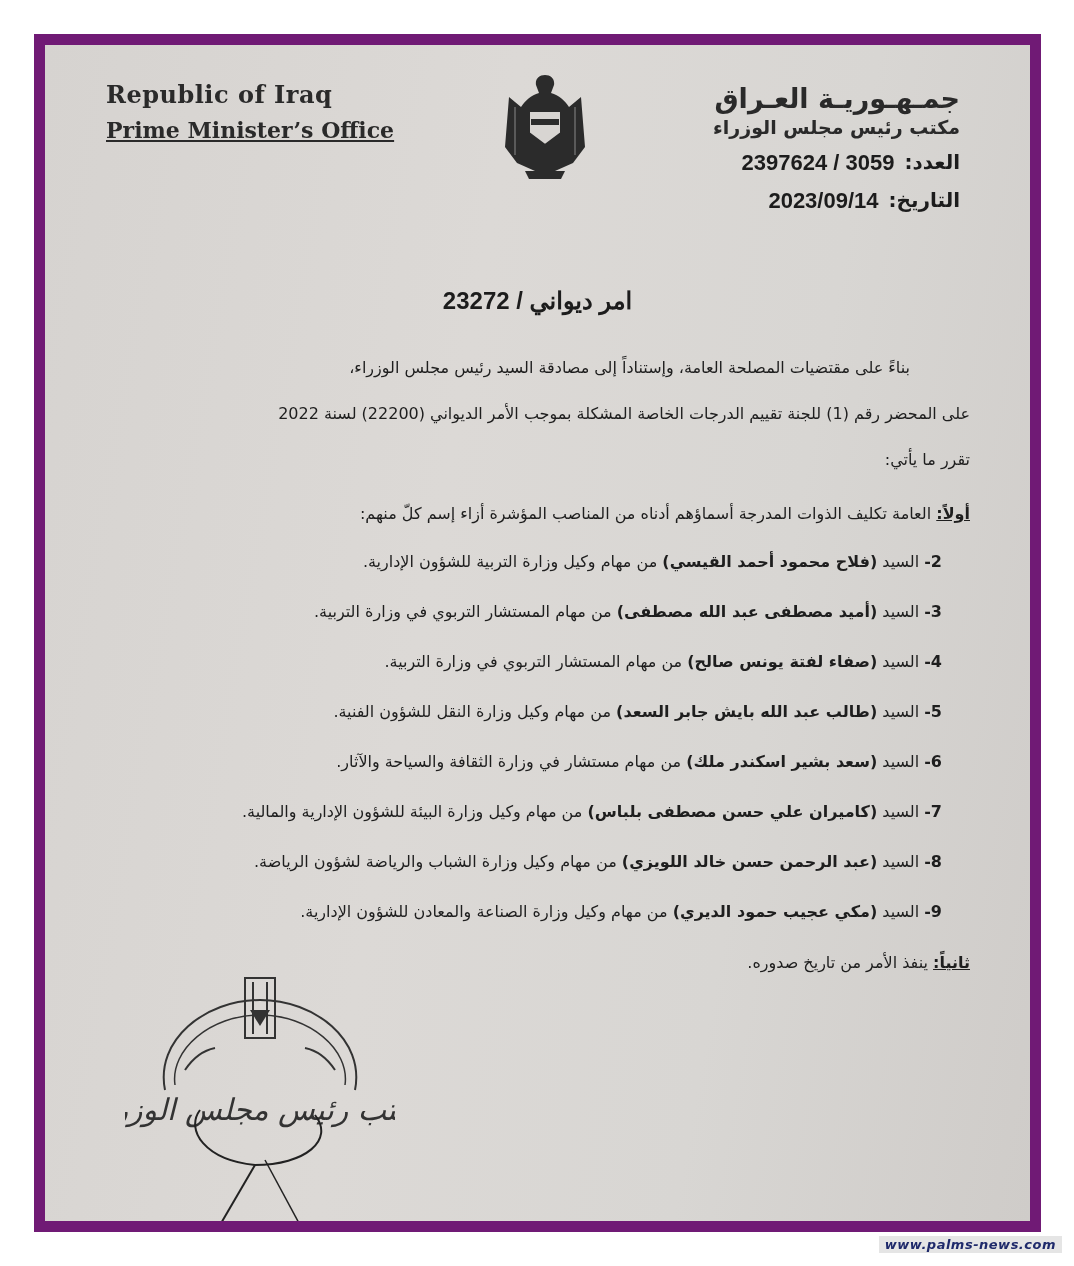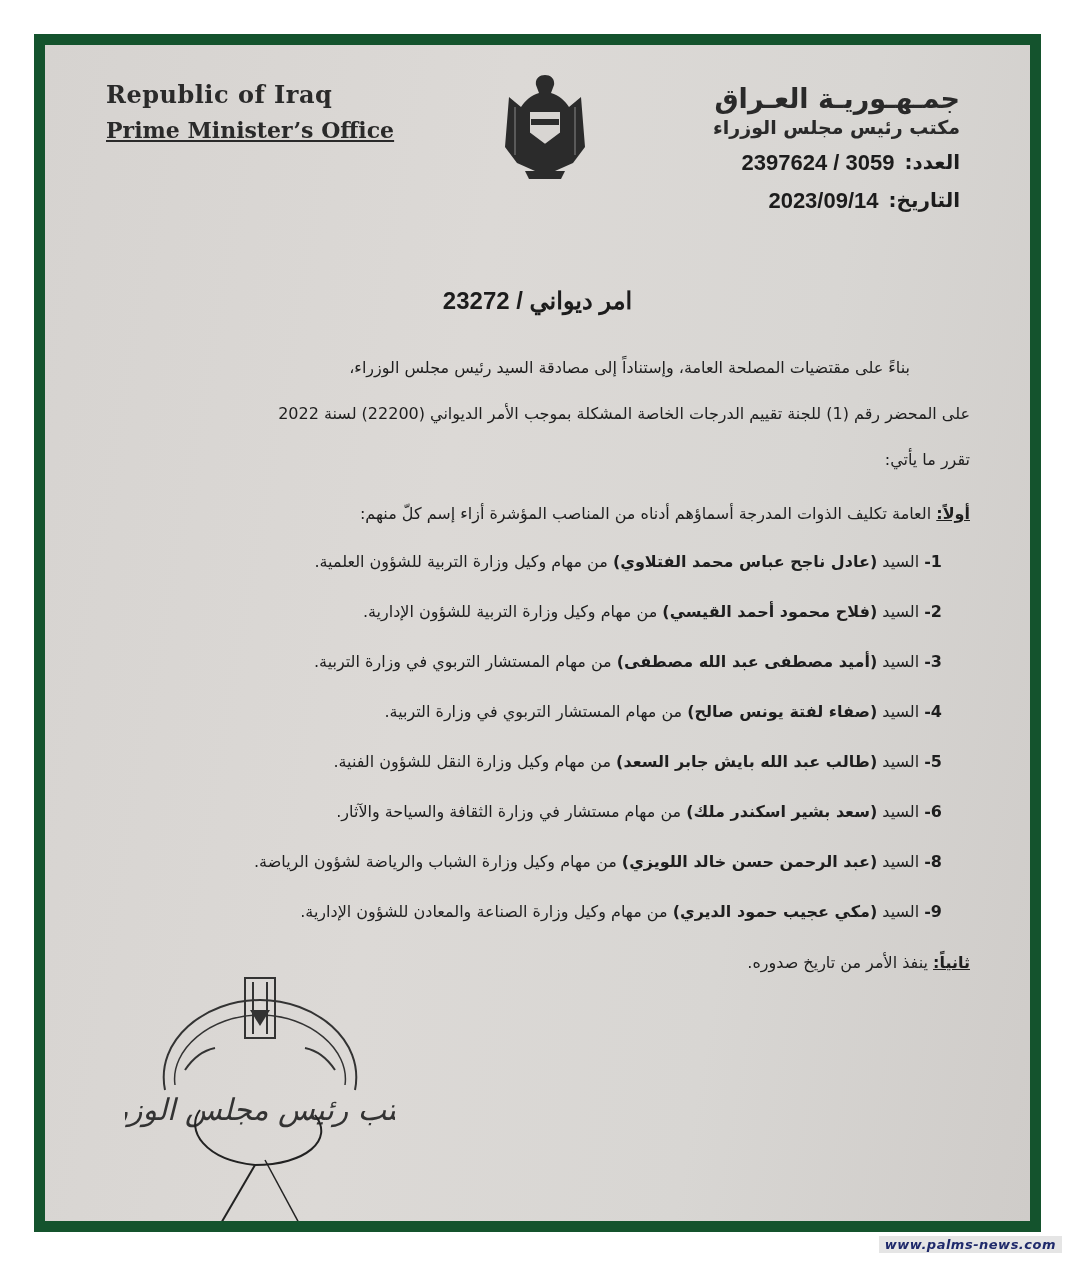--- a/index.html
+++ b/index.html
@@ -2,21 +2,21 @@
 <html><head>
   <meta charset="utf-8">
   <style>
     html, body { margin: 0; padding: 0; }
     body {
       width: 1074px; height: 1266px; background: #ffffff; position: relative; overflow: hidden;
       font-family: "DejaVu Sans", sans-serif;
     }
     .frame {
       position: absolute; left: 34px; top: 34px; width: 1007px; height: 1198px;
-      background: #14532d; box-sizing: border-box;
+      background: #701a75; box-sizing: border-box;
     }
     .paper {
       position: absolute; left: 11px; top: 11px; width: 985px; height: 1176px;
       background: linear-gradient(100deg, #d6d3d0 0%, #dcd9d6 40%, #d8d6d3 70%, #cfccc9 100%);
       color: #1c1c1c; overflow: hidden;
     }
     .en-head { position: absolute; left: 61px; top: 35px; font-family: "DejaVu Serif", serif; color: #2a2a2a; }
     .en-title { font-size: 24px; font-weight: bold; letter-spacing: 0.5px; }
     .en-sub { font-size: 22px; font-weight: bold; margin-top: 8px; text-decoration: underline; }
     .emblem { position: absolute; left: 450px; top: 22px; width: 100px; height: 120px; }
@@ -86,26 +86,20 @@
       <div class="para indent">بناءً على مقتضيات المصلحة العامة، وإستناداً إلى مصادقة السيد رئيس مجلس الوزراء،</div>
       <div class="para">على المحضر رقم (1) للجنة تقييم الدرجات الخاصة المشكلة بموجب الأمر الديواني (22200) لسنة 2022</div>
       <div class="para">تقرر ما يأتي:</div>
 
       <div class="para first">
         <span class="heading-word">أولاً:</span><span> العامة تكليف الذوات المدرجة أسماؤهم أدناه من المناصب المؤشرة أزاء إسم كلّ منهم:</span>
       </div>
 
       <div>
         <div class="item">
-          <span class="num">1-</span>
-          <span>السيد</span>
-          <span class="name">(عادل ناجح عباس محمد الفتلاوي)</span>
-          <span>من مهام وكيل وزارة التربية للشؤون العلمية.</span>
-        </div>
-        <div class="item">
           <span class="num">2-</span>
           <span>السيد</span>
           <span class="name">(فلاح محمود أحمد القيسي)</span>
           <span>من مهام وكيل وزارة التربية للشؤون الإدارية.</span>
         </div>
         <div class="item">
           <span class="num">3-</span>
           <span>السيد</span>
           <span class="name">(أميد مصطفى عبد الله مصطفى)</span>
           <span>من مهام المستشار التربوي في وزارة التربية.</span>
@@ -120,20 +114,26 @@
           <span class="num">5-</span>
           <span>السيد</span>
           <span class="name">(طالب عبد الله بايش جابر السعد)</span>
           <span>من مهام وكيل وزارة النقل للشؤون الفنية.</span>
         </div>
         <div class="item">
           <span class="num">6-</span>
           <span>السيد</span>
           <span class="name">(سعد بشير اسكندر ملك)</span>
           <span>من مهام مستشار في وزارة الثقافة والسياحة والآثار.</span>
+        </div>
+        <div class="item">
+          <span class="num">7-</span>
+          <span>السيد</span>
+          <span class="name">(كاميران علي حسن مصطفى بلباس)</span>
+          <span>من مهام وكيل وزارة البيئة للشؤون الإدارية والمالية.</span>
         </div>
         <div class="item">
           <span class="num">8-</span>
           <span>السيد</span>
           <span class="name">(عبد الرحمن حسن خالد اللويزي)</span>
           <span>من مهام وكيل وزارة الشباب والرياضة لشؤون الرياضة.</span>
         </div>
         <div class="item">
           <span class="num">9-</span>
           <span>السيد</span>

